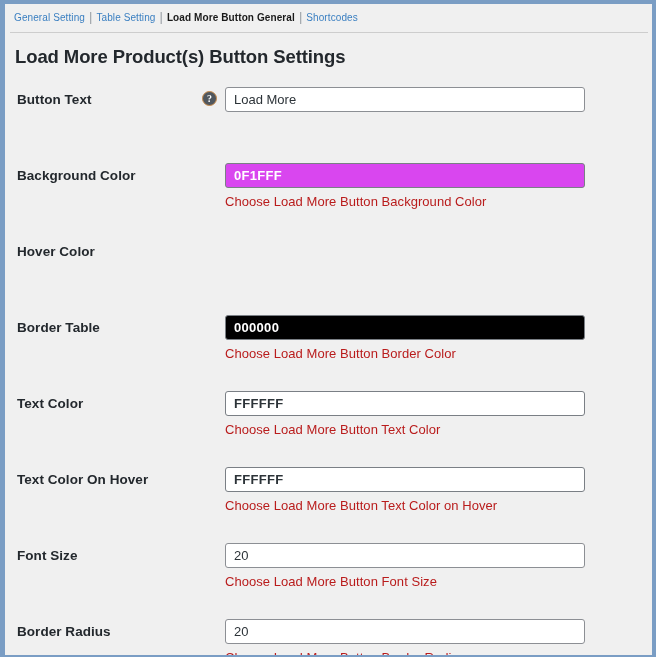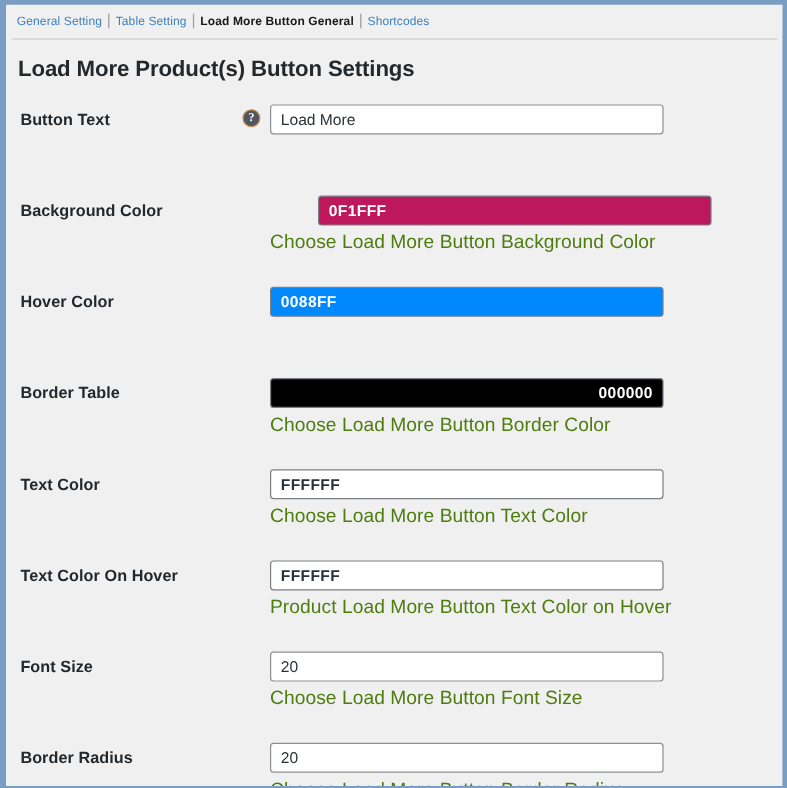--- a/index.html
+++ b/index.html
@@ -97,21 +97,21 @@
     font-size: 10px;
     font-weight: bold;
     line-height: 13px;
     text-align: center;
     font-family: "Liberation Serif", serif;
   }
   .field {
     position: absolute;
     left: 220px;
     top: 5px;
-    width: 328px;
+    width: 360px;
     height: 25px;
     box-sizing: border-box;
     border: 1px solid #8c8f94;
     border-radius: 3px;
     background: #ffffff;
     color: #2c3338;
     font-size: 13px;
     font-family: "Liberation Sans", sans-serif;
     padding: 0 8px;
     line-height: 23px;
@@ -119,22 +119,22 @@
   }
   .field.swatch {
     border-color: #7a7f85;
     font-weight: bold;
     letter-spacing: 0.3px;
   }
   .desc {
     position: absolute;
     left: 220px;
     top: 36px;
-    font-size: 16px;
-    color: #4d7c0f;
+    font-size: 13px;
+    color: #b91c1c;
     letter-spacing: 0.05px;
   }
 </style>
 </head>
 <body>
 
 <div class="frame">
 
   <div class="tabbar">
     <span id="tabs-host"><a class="tab-link" href="#">General Setting</a><span class="tab-sep">|</span><a class="tab-link" href="#">Table Setting</a><span class="tab-sep">|</span><a class="tab-link active" href="#">Load More Button General</a><span class="tab-sep">|</span><a class="tab-link" href="#">Shortcodes</a></span>
@@ -144,41 +144,40 @@
   <h1 class="page-title">Load More Product(s) Button Settings</h1>
 
   <div class="form" id="form-host">
       <div class="row">
         <div class="row-label">Button Text</div>
         <div class="help-icon">?</div>
         <input class="field" type="text" value="Load More" style="background: rgb(255, 255, 255); color: rgb(44, 51, 56);">
       </div>
       <div class="row">
         <div class="row-label">Background Color</div>
-        <input class="field swatch" type="text" value="0F1FFF" style="background: #be185d; color: rgb(255, 255, 255); margin-left: 40px;">
+        <input class="field swatch" type="text" value="0F1FFF" style="background: #d946ef; color: rgb(255, 255, 255);">
         <div class="desc">Choose Load More Button Background Color</div>
       </div>
       <div class="row">
         <div class="row-label">Hover Color</div>
-        <input class="field swatch" type="text" value="0088FF" style="background: rgb(0, 136, 255); color: rgb(255, 255, 255);">
       </div>
       <div class="row">
         <div class="row-label">Border Table</div>
-        <input class="field swatch" type="text" value="000000" style="background: rgb(0, 0, 0); color: rgb(255, 255, 255); text-align: right;">
+        <input class="field swatch" type="text" value="000000" style="background: rgb(0, 0, 0); color: rgb(255, 255, 255);">
         <div class="desc">Choose Load More Button Border Color</div>
       </div>
       <div class="row">
         <div class="row-label">Text Color</div>
         <input class="field swatch" type="text" value="FFFFFF" style="background: rgb(255, 255, 255); color: rgb(44, 51, 56);">
         <div class="desc">Choose Load More Button Text Color</div>
       </div>
       <div class="row">
         <div class="row-label">Text Color On Hover</div>
         <input class="field swatch" type="text" value="FFFFFF" style="background: rgb(255, 255, 255); color: rgb(44, 51, 56);">
-        <div class="desc">Product Load More Button Text Color on Hover</div>
+        <div class="desc">Choose Load More Button Text Color on Hover</div>
       </div>
       <div class="row">
         <div class="row-label">Font Size</div>
         <input class="field" type="text" value="20" style="background: rgb(255, 255, 255); color: rgb(44, 51, 56);">
         <div class="desc">Choose Load More Button Font Size</div>
       </div>
       <div class="row">
         <div class="row-label">Border Radius</div>
         <input class="field" type="text" value="20" style="background: rgb(255, 255, 255); color: rgb(44, 51, 56);">
         <div class="desc">Choose Load More Button Border Radius</div>

